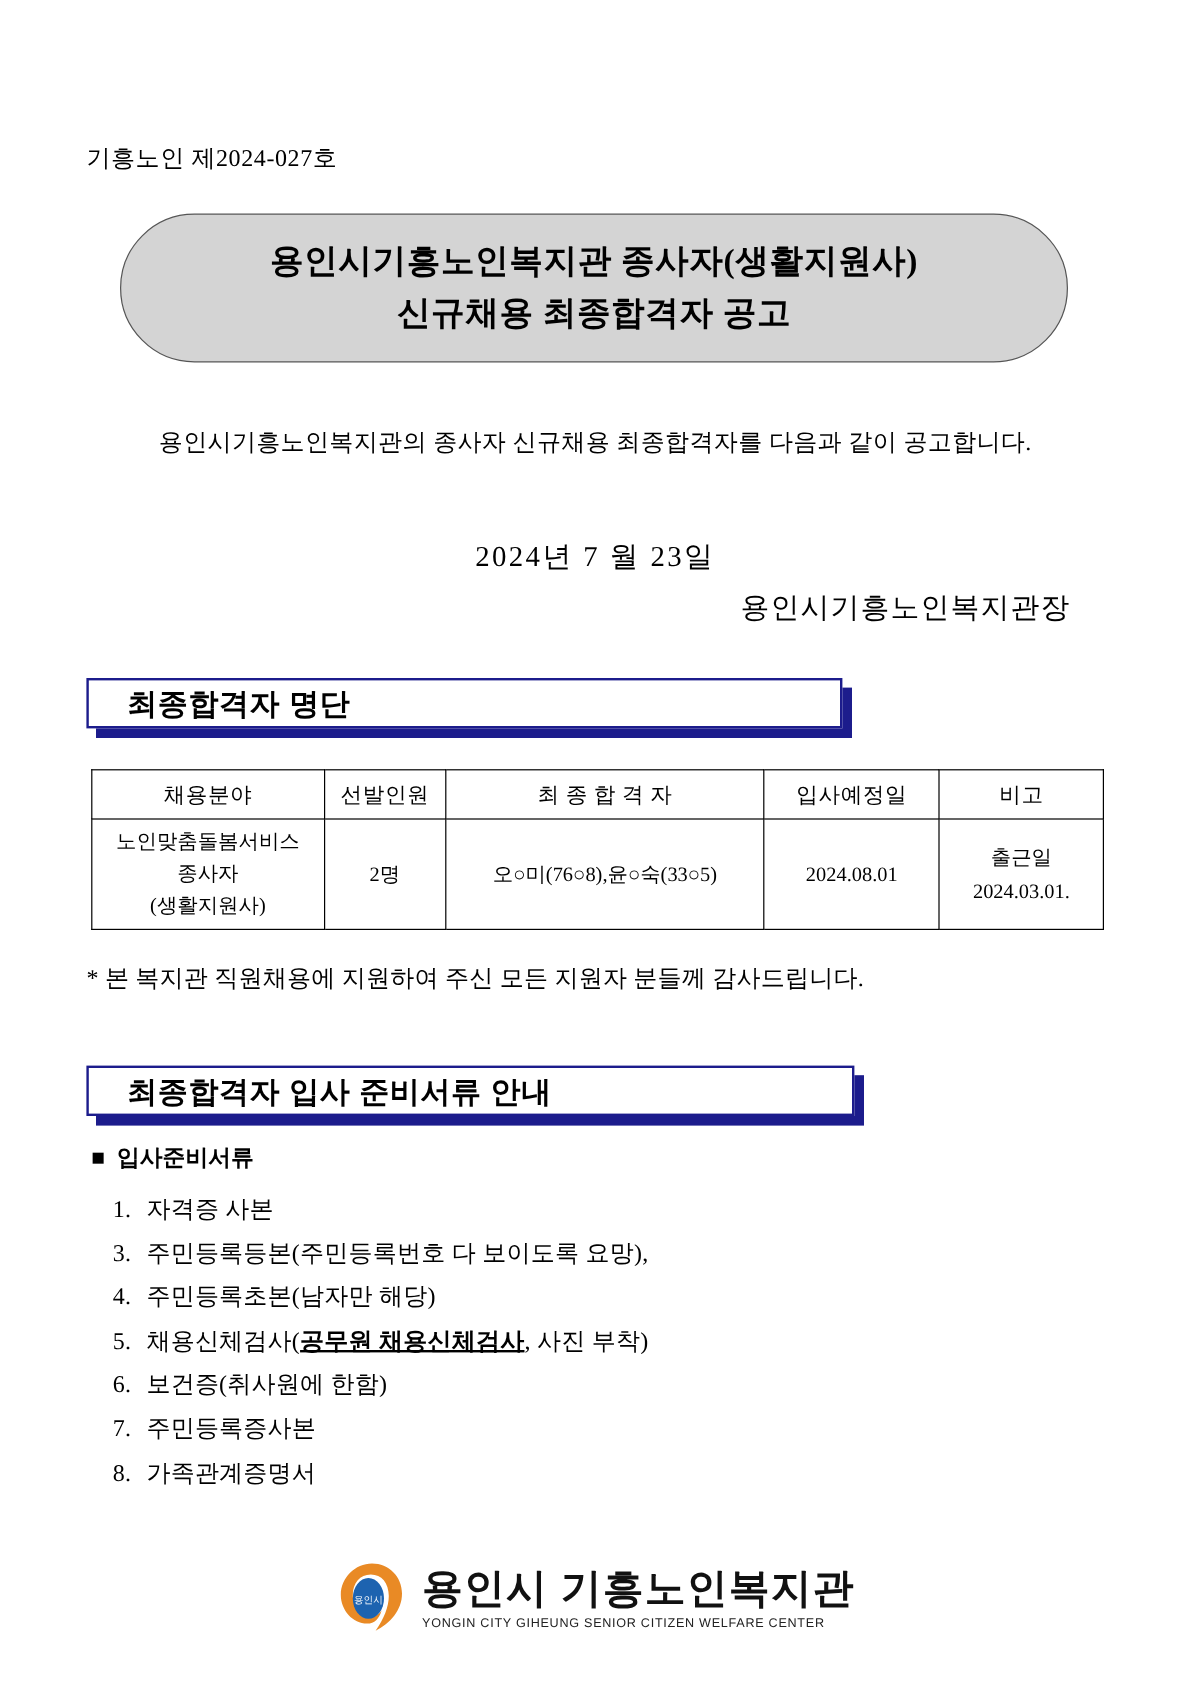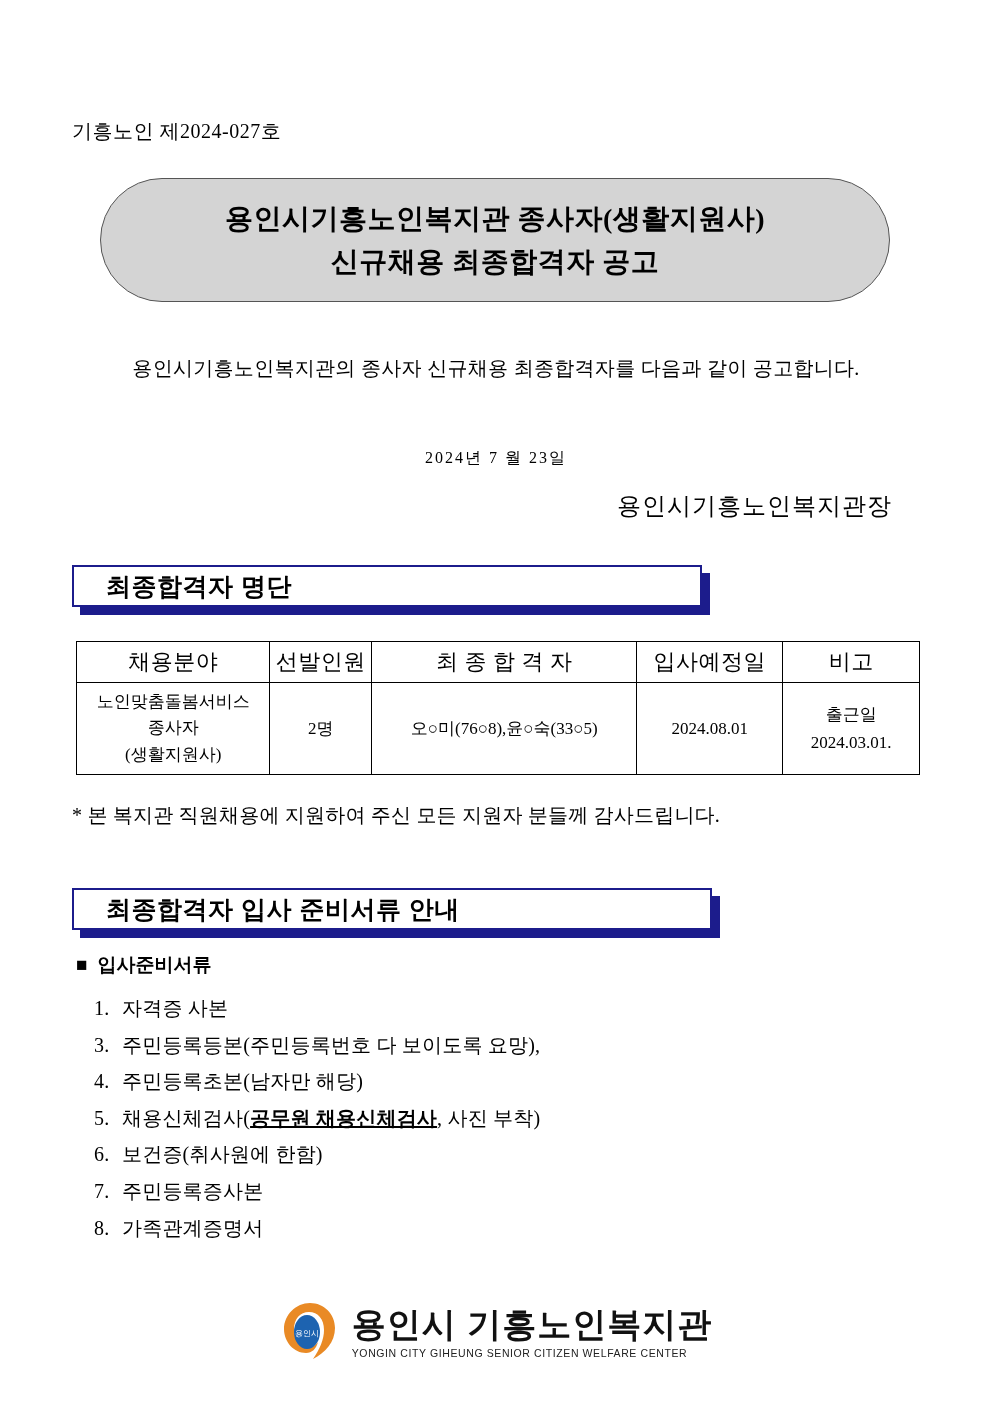--- a/index.html
+++ b/index.html
@@ -59,21 +59,21 @@
     text-align: center;
     font-size: 20px;
     letter-spacing: 0.3px;
   }
   .date-line {
     position: absolute;
     left: 0;
     right: 0;
     top: 448px;
     text-align: center;
-    font-size: 16px;
+    font-size: 24px;
     letter-spacing: 2px;
   }
   .org-line {
     position: absolute;
     right: 100px;
     top: 490px;
     font-size: 24px;
     letter-spacing: 1px;
   }
 
@@ -122,21 +122,21 @@
     font-size: 17px;
   }
   table.result th, table.result td {
     border: 1px solid #000;
     text-align: center;
     padding: 4px 2px;
     font-weight: normal;
   }
   table.result thead th {
     height: 32px;
-    font-size: 22px;
+    font-size: 18px;
     letter-spacing: 0.5px;
   }
   table.result td.cell-field {
     line-height: 1.55;
     padding: 6px 4px;
     font-size: 17px;
   }
   table.result td.cell-names { font-size: 17px; }
   table.result td.cell-remark { line-height: 1.6; }
   .col1 { width: 196px; }

